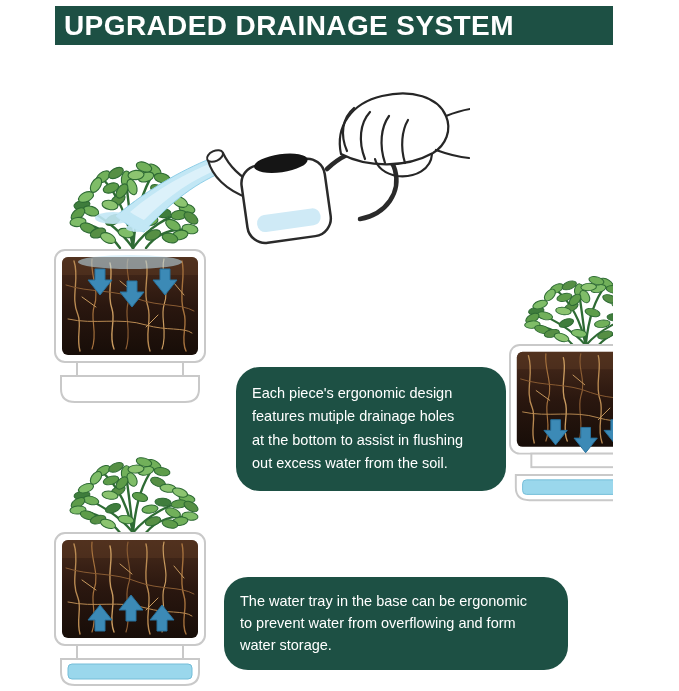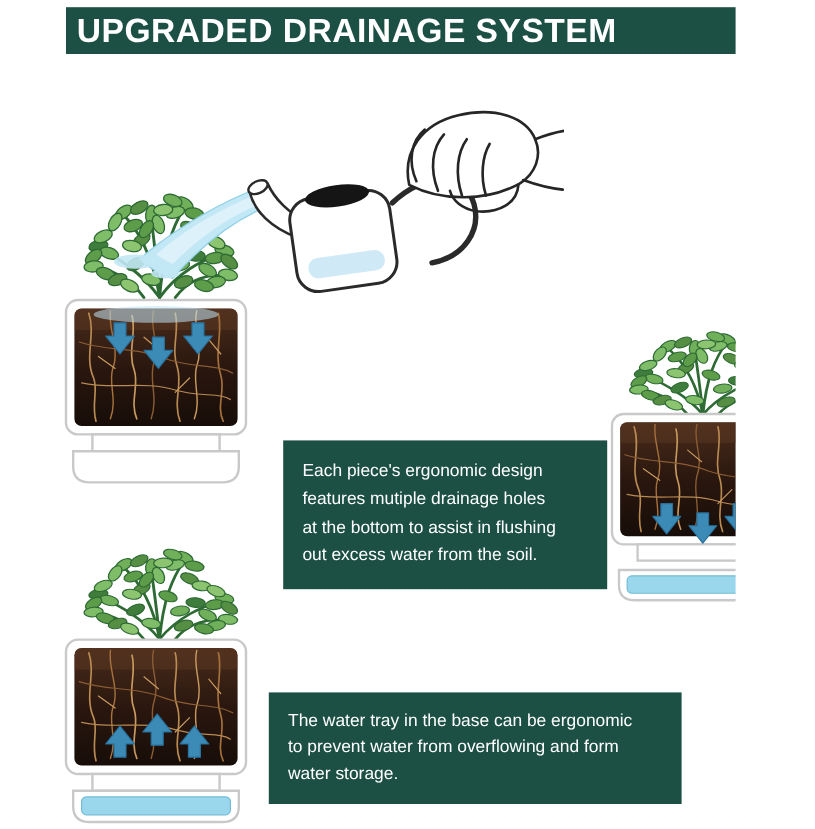--- a/index.html
+++ b/index.html
@@ -13,21 +13,21 @@
   }
   .banner .title{
     margin:0;padding-left:9px;font-size:28px;line-height:1;color:#ffffff;
     font-weight:bold;letter-spacing:.4px;white-space:nowrap;
   }
   .illus{position:absolute;}
   #sceneA{left:38px;top:66px;}
   #sceneB{left:508px;top:266px;}
   #sceneC{left:48px;top:448px;}
   .callout{
-    position:absolute;background:#1d5044;color:#ffffff;border-radius:0;
+    position:absolute;background:#1d5044;color:#ffffff;border-radius:24px;
     white-space:pre-line;
   }
   .callout.c1{left:236px;top:367px;width:238px;padding:15px 16px;font-size:14.5px;line-height:1.62;}
   .callout.c2{left:224px;top:577px;width:312px;padding:14px 16px;font-size:14.5px;line-height:1.5;}
 </style>
 </head>
 <body>
 
 <div class="page">
 

